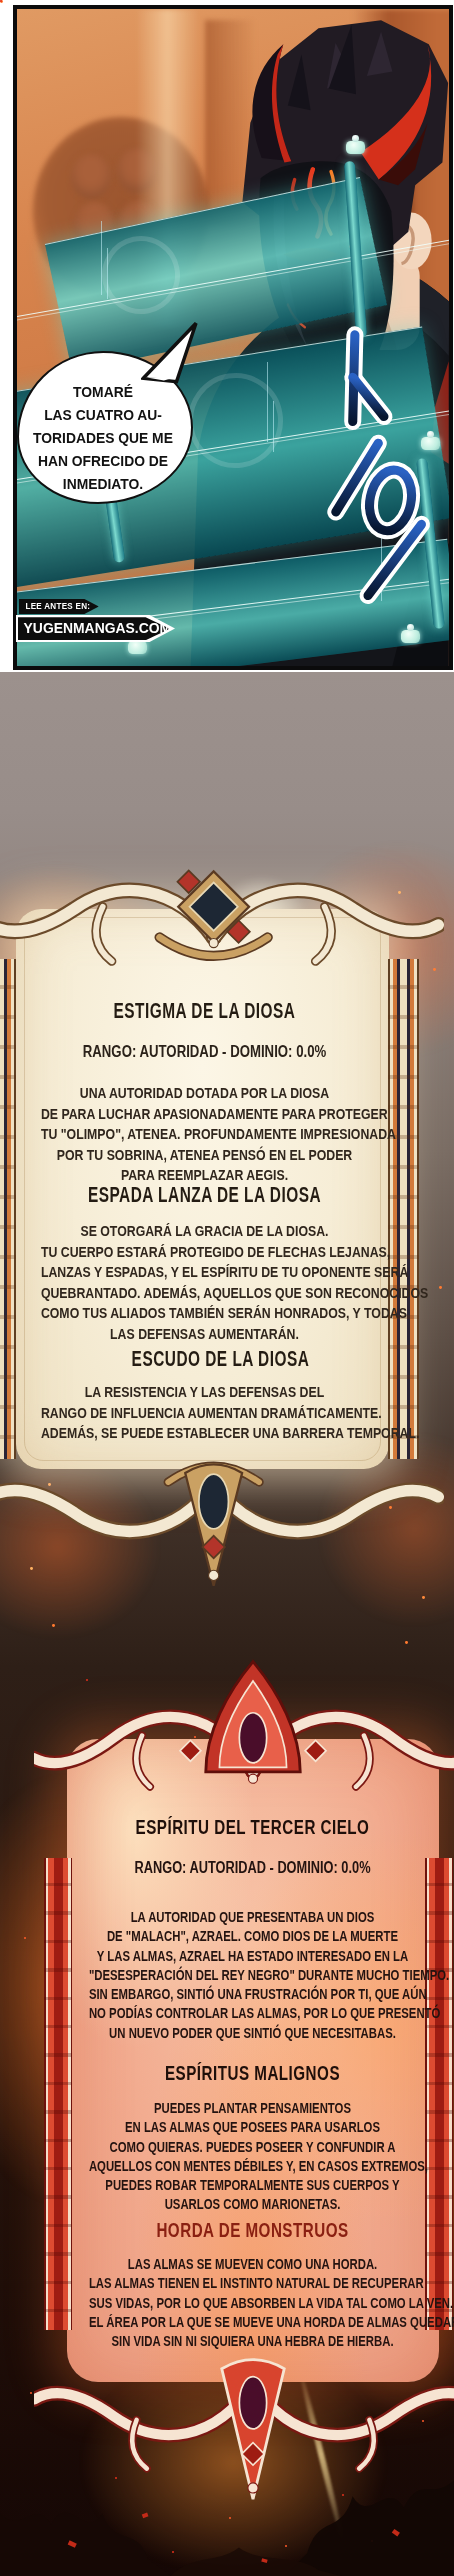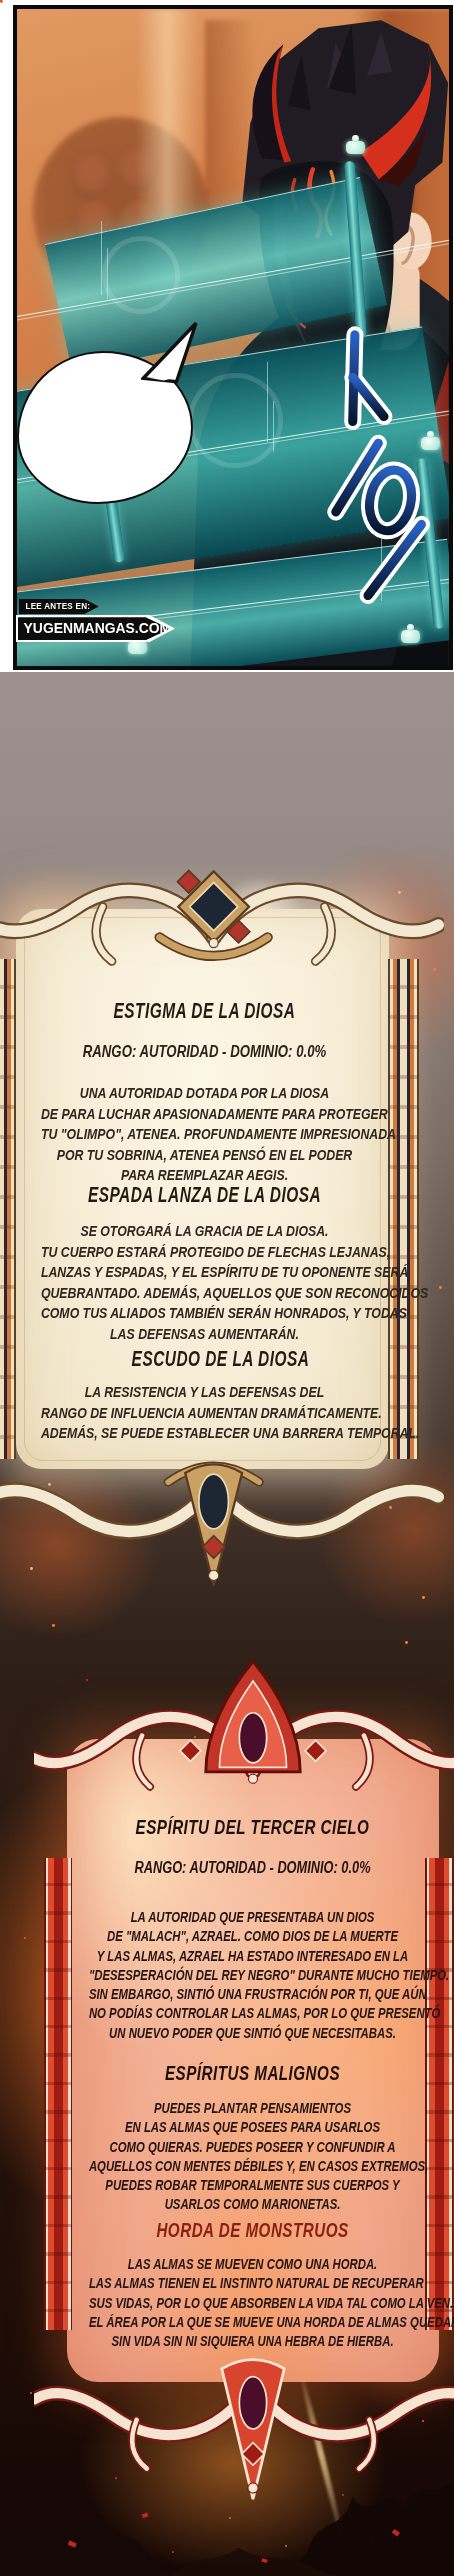--- a/index.html
+++ b/index.html
@@ -40,21 +40,21 @@
           line-height:23px;padding-left:5.7px;box-sizing:border-box;transform:scaleX(.98);transform-origin:left;}
 
   
   .zone1{position:absolute;left:0;top:672px;width:455px;height:995px;
      background:linear-gradient(180deg,#9c918d 0%,#988d89 14%,#8d817b 30%,#7a6d64 48%,#5e5047 66%,#43342b 82%,#2e1f17 100%);}
   .zone2{position:absolute;left:0;top:1667px;width:455px;height:909px;
      background:linear-gradient(180deg,#2e1f17 0%,#2a1810 25%,#23110a 55%,#1a0a06 85%,#150705 100%);}
   .glow{position:absolute;border-radius:50%;filter:blur(3.4px);}
 
   
-  .tblock{position:absolute;width:409px;z-index:12;font-style:italic;}
+  .tblock{position:absolute;width:409px;z-index:12;}
   .line{display:block;white-space:nowrap;text-align:center;font-weight:bold;}
   .p1 .line{font-size:15.4px;line-height:20.5px;color:#30261d;transform:scaleX(.8);}
   .p1 .title{font-size:19.3px;line-height:23px;color:#241c13;letter-spacing:0.6px;transform:scale(.8,1.1);}
   .p1 .sub{font-size:16.5px;line-height:20.5px;color:#2b221a;transform:scaleX(.8);}
   .p2 .line{font-size:14.2px;line-height:19.3px;color:#241310;transform:scaleX(.8);}
   .p2 .title{font-size:19px;line-height:23px;color:#1f0f0a;letter-spacing:0.6px;transform:scale(.8,1.1);}
   .p2 .sub{font-size:16px;line-height:20.5px;color:#241310;transform:scaleX(.8);}
 
   .parchment1{position:absolute;left:16px;top:909px;width:373px;height:560px;border-radius:25px;z-index:8;
      background:radial-gradient(ellipse at 50% 28%,#fcf6e6 0%,#f6edd6 55%,#eee1c2 100%);
@@ -186,20 +186,27 @@
       </g>
     </svg>
 
     <svg width="63" height="63" viewBox="0 0 110 110" style="position:absolute;left:124px;top:312px;z-index:31;">
       <polygon points="4,100 96,4 62,106" fill="#ffffff" stroke="#101010" stroke-width="6"></polygon>
       <polygon points="8,98 60,98 40,104" fill="#ffffff" stroke="none"></polygon>
     </svg>
   </div>
 
   <div class="bubble" style="left:17px;"></div>
+  <div class="bubble-text" style="left:17px;top:380px;width:172px;z-index:32;">
+    <span class="bubble-line">TOMARÉ</span>
+    <span class="bubble-line">LAS CUATRO AU-</span>
+    <span class="bubble-line">TORIDADES QUE ME</span>
+    <span class="bubble-line">HAN OFRECIDO DE</span>
+    <span class="bubble-line">INMEDIATO.</span>
+  </div>
 
   <div class="kicker">LEE ANTES EN:</div>
   <div class="site-outer">
     <div class="site-inner">YUGENMANGAS.COM</div>
   </div>
 
   <div class="zone1"></div>
   <div class="zone2"></div>
 
   <div class="glow" style="left:-63px;top:864px;width:239px;height:182px;background:radial-gradient(closest-side,rgba(255,140,60,.5),rgba(255,140,60,0));"></div>

